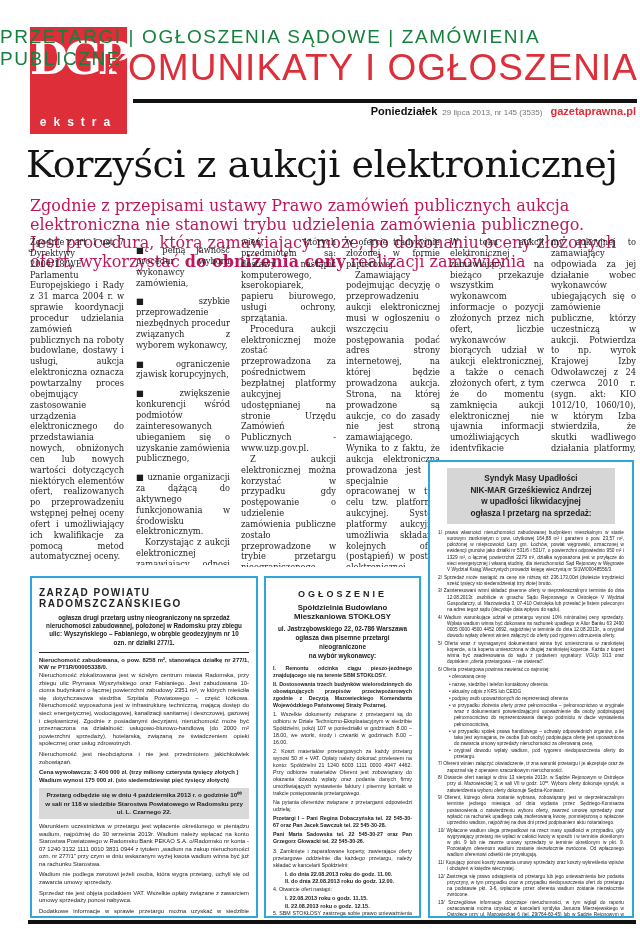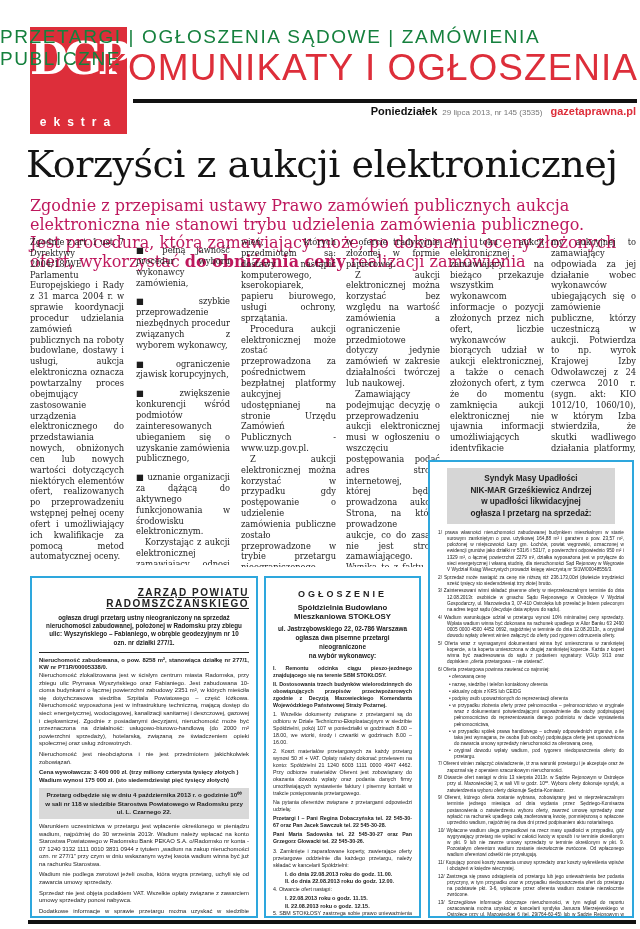--- a/index.html
+++ b/index.html
@@ -29,21 +29,21 @@
         line-height:10.85px;color:#1d1d1d;text-align:justify;}
   .col .p{text-indent:9px;}
   .col .p0{text-indent:0;}
   .col .h{font-weight:bold;font-size:8.8px;text-align:left;text-indent:0;padding:3px 0 1px;}
   .col .bu{text-indent:0;margin-top:8px;}
   
   .adbox{position:absolute;border:2px solid #2ea7dd;background:#fff;box-sizing:border-box;
         overflow:hidden;color:#222;}
   .pad{padding:5px 7px;}
   
-  .lb-title{text-align:right;font-weight:bold;font-size:10px;letter-spacing:1.5px;padding:4px 0 5px;text-decoration:underline;}
+  .lb-title{text-align:left;font-weight:bold;font-size:10px;letter-spacing:1.5px;padding:4px 0 5px;}
   .lb-sub{text-align:center;font-weight:bold;font-size:6.3px;line-height:8.2px;padding:0 4px 4px;}
   .rule{border-top:1.5px solid #222;margin:1px 0 4px;}
   .box-left .b{font-weight:bold;font-size:5.9px;line-height:7.6px;text-align:justify;}
   .box-left .t{font-size:5.9px;line-height:7.6px;text-align:justify;margin-bottom:3px;}
   .box-left .band{background:#d9d9d9;font-weight:bold;text-align:center;font-size:6.2px;
         line-height:8.2px;padding:3px 5px;margin:4px 0;}
   
   .mid-title{text-align:center;font-weight:bold;font-size:9px;letter-spacing:3px;padding:6px 0 4px;}
   .mid-sub{text-align:center;font-weight:bold;font-size:7.8px;padding-bottom:3px;}
   .mid-sub2{text-align:center;font-weight:bold;font-size:6.4px;line-height:9px;}
@@ -93,21 +93,20 @@
       <div class="blk bu">■ uznanie organizacji za dążącą do aktywnego funkcjonowania w środowisku elektronicznym.</div>
       <div class="blk p">Korzystając z aukcji elektronicznej zamawiający odnosi konkretne korzyści w wymiarze finansowym. W zależności od przedmiotu i wartości zamówienia przeprowadzenie aukcji elektronicznej przynosi średnio kilkanaście procent oszczędności. Przykładowo wskazać można na dane opublikowane przez Urząd Zamówień Publicznych, z których wynika, że z 247 przeprowadzonych aukcji uzyskano oszczędności przekraczające 89 mln zł.</div>
     </div>
   <div class="col" style="left:241px;top:237px;width:95px;height:330px">
       <div class="blk p0">wień, których przedmiotem są: dostawy nastąpić komputerowego, kserokopiarek, papieru biurowego, usługi ochrony, sprzątania.</div>
       <div class="blk p">Procedura aukcji elektronicznej może zostać przeprowadzona za pośrednictwem bezpłatnej platformy aukcyjnej udostępnianej na stronie Urzędu Zamówień Publicznych - www.uzp.gov.pl.</div>
       <div class="blk p">Z aukcji elektronicznej można korzystać w przypadku gdy postępowanie o udzielenie zamówienia publiczne zostało przeprowadzone w trybie przetargu nieograniczonego, przetargu ograniczonego lub negocjacji z ogłoszeniem.</div>
     </div>
   <div class="col" style="left:346px;top:237px;width:94px;height:330px">
       <div class="blk p0">w ofercie tradycyjnie złożonej w formie papierowej.</div>
-      <div class="blk p">Z aukcji elektronicznej można korzystać bez względu na wartość zamówienia a ograniczenie przedmiotowe dotyczy jedynie zamówień w zakresie działalności twórczej lub naukowej.</div>
       <div class="blk p">Zamawiający podejmując decyzję o przeprowadzeniu aukcji elektronicznej musi w ogłoszeniu o wszczęciu postępowania podać adres strony internetowej, na której będzie prowadzona aukcja. Strona, na której prowadzone są aukcje, co do zasady nie jest stroną zamawiającego. Wynika to z faktu, że aukcja elektroniczna prowadzona jest na specjalnie opracowanej w tym celu tzw. platformie aukcyjnej. System platformy aukcyjnej umożliwia składanie kolejnych ofert (postąpień) w postaci elektronicznej, opatrzonych bezpiecznym podpisem elektronicznym weryfikowanym przy pomocy ważnego kwalifikowanego certyfikatu. Oferty składane przez wykonawców podlegają automatycznej klasyfikacji na podstawie ceny lub również innych mierzalnych kryteriów. Oferta złożona w toku aukcji przestaje wiązać gdy inny wykonawca złoży ofertę korzystniejszą.</div>
     </div>
   <div class="col" style="left:450px;top:237px;width:94px;height:214px">
       <div class="blk p0">W toku aukcji elektronicznej zamawiający na bieżąco przekazuje wszystkim wykonawcom informacje o pozycji złożonych przez nich ofert, liczbie wykonawców biorących udział w aukcji elektronicznej, a także o cenach złożonych ofert, z tym że do momentu zamknięcia aukcji elektronicznej nie ujawnia informacji umożliwiających identyfikację wykonawców.</div>
     </div>
   <div class="col" style="left:551px;top:237px;width:85px;height:216px">
       <div class="blk p0">my aukcyjnej to zamawiający odpowiada za jej działanie wobec wykonawców ubiegających się o zamówienie publiczne, którzy uczestniczą w aukcji. Potwierdza to np. wyrok Krajowej Izby Odwoławczej z 24 czerwca 2010 r. (sygn. akt: KIO 1012/10, 1060/10), w którym Izba stwierdziła, że skutki wadliwego działania platformy, które uniemożliwiają składanie postąpień, obciążają zamawiającego. Zamawiający nie może uchylać się od odpowiedzialności za wybór platformy, która nie umożliwia składania postąpień. W ocenie Izby zamawiający nie ponosi odpowiedzialności w sytuacji gdy brak skuteczności złożenia postąpienia wynika z przyczyn leżących po stronie wykonawcy.</div>
     </div>
 
   <div class="adbox box-left" style="left:30px;top:576px;width:228px;height:342px">

